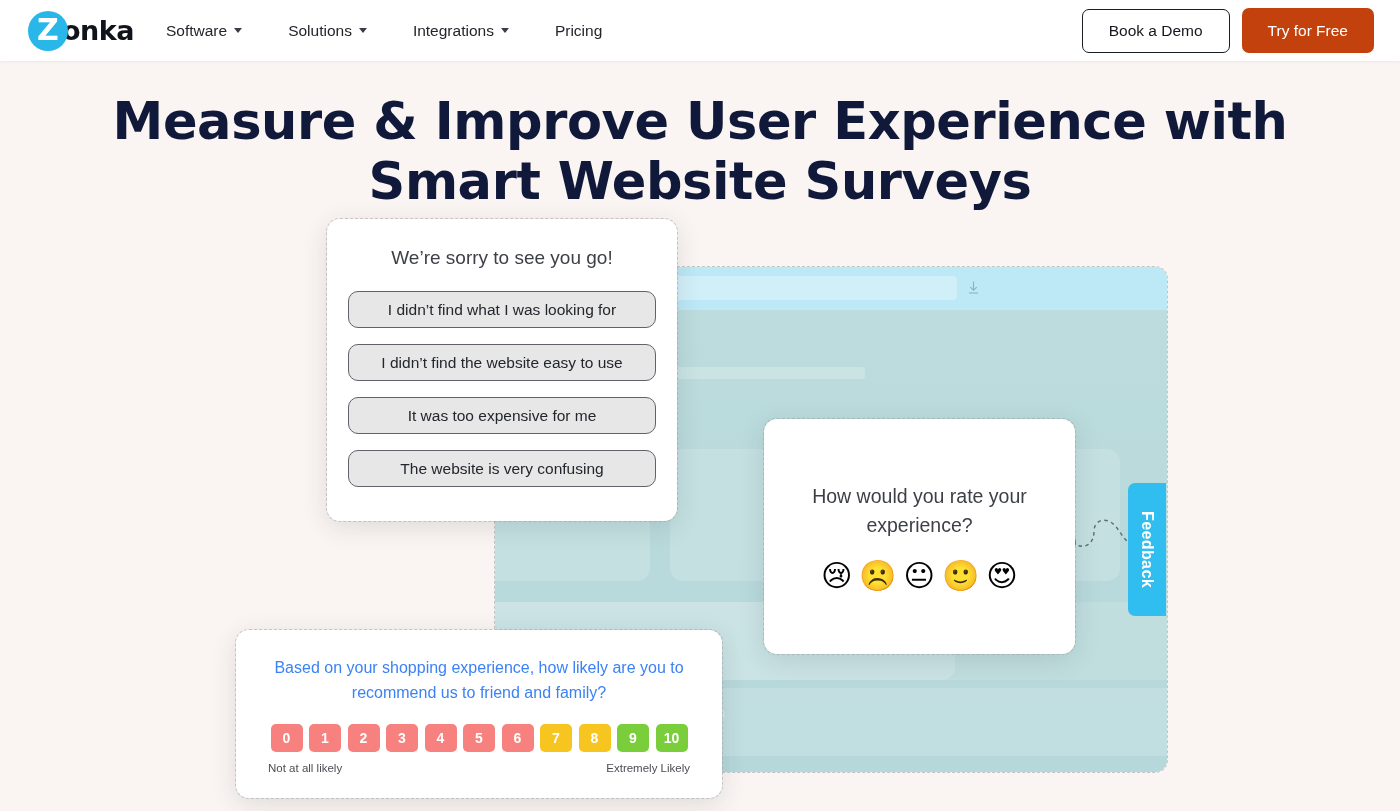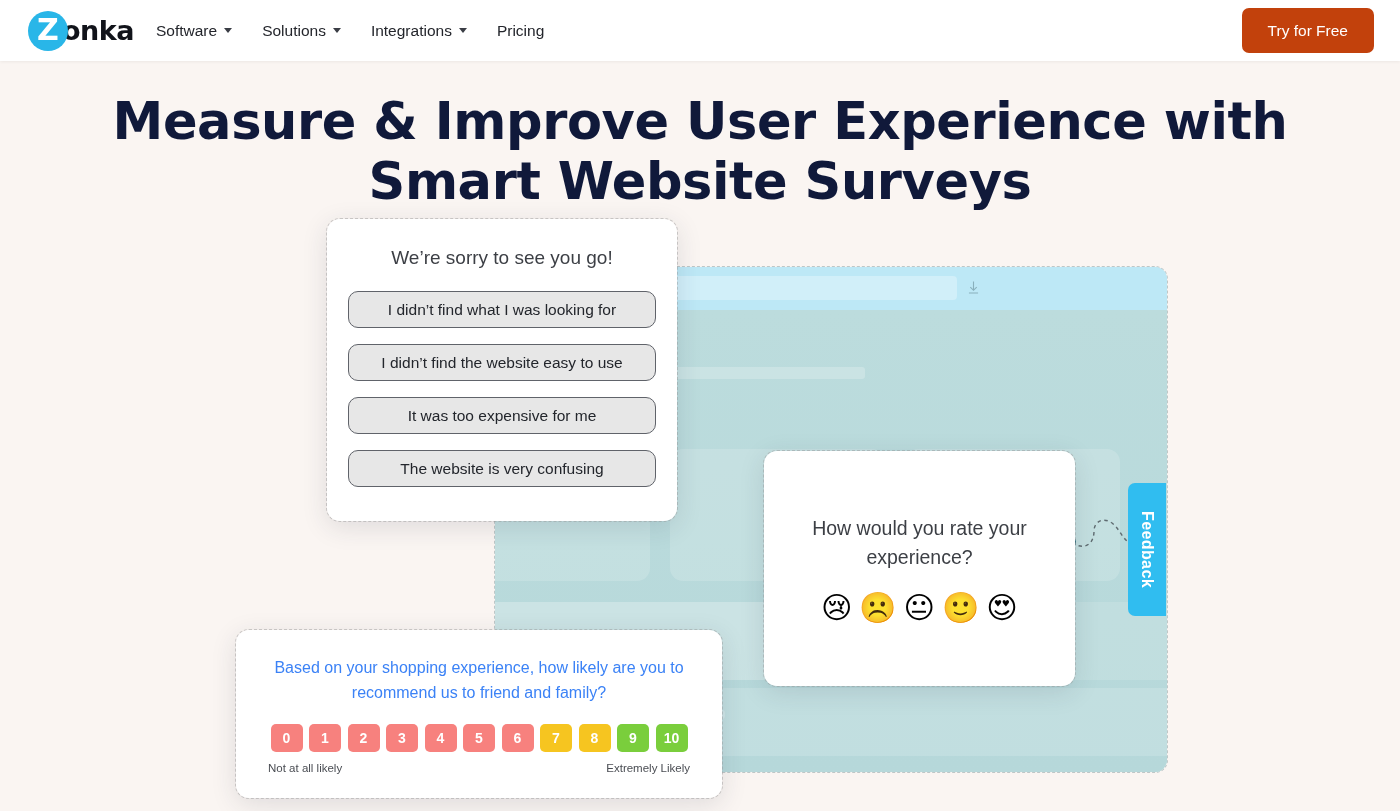--- a/index.html
+++ b/index.html
@@ -60,22 +60,22 @@
     font-size: 27px;
     font-weight: bold;
     letter-spacing: -0.5px;
     font-family: "DejaVu Sans", sans-serif;
     position: relative;
     z-index: 1;
   }
 
   .nav-links {
     display: flex;
-    margin-left: 22px;
-    gap: 30px;
+    margin-left: 32px;
+    gap: 46px;
   }
   .nav-item {
     display: flex;
     align-items: center;
     gap: 7px;
     font-size: 15.5px;
     color: #23252b;
     cursor: pointer;
     white-space: nowrap;
   }
@@ -272,21 +272,20 @@
   
   .card-emoji {
     left: 764px;
     top: 419px;
     width: 311px;
     height: 235px;
     display: flex;
     flex-direction: column;
     align-items: center;
     justify-content: center;
-    margin-top: 32px;
   }
   .emoji-q {
     text-align: center;
     font-size: 19.5px;
     color: #3c3f45;
     line-height: 1.45;
     width: 230px;
     font-family: "Liberation Sans", sans-serif;
   }
   .emoji-row {
@@ -374,20 +373,21 @@
     <div class="nav-item">
       <span>Integrations</span>
       <i class="caret"></i>
     </div>
     <div class="nav-item">
       <span>Pricing</span>
     </div>
   </nav>
 
   <div class="header-actions">
+    <button class="btn-demo">Book a Demo</button>
     <button class="btn-free" style="background: #c2410c;">Try for Free</button>
   </div>
 
 </header>
 
 <h1 class="headline" style="color: rgb(16, 25, 58);">
   <span>Measure &amp; Improve User Experience with</span><br>
   <span>Smart Website Surveys</span>
 </h1>
 

